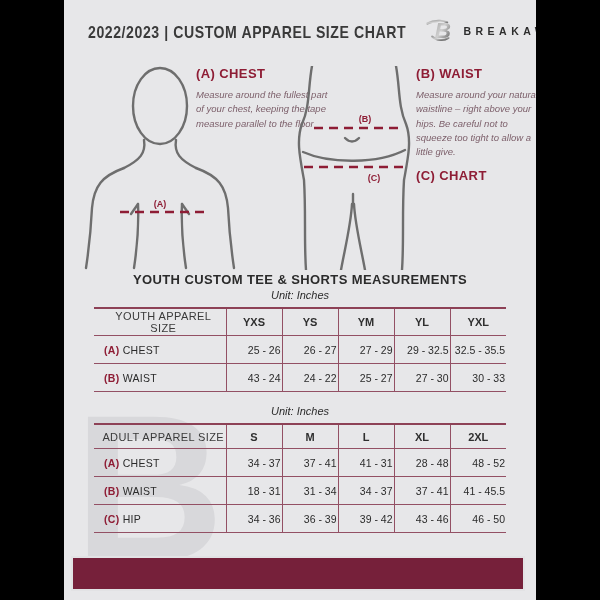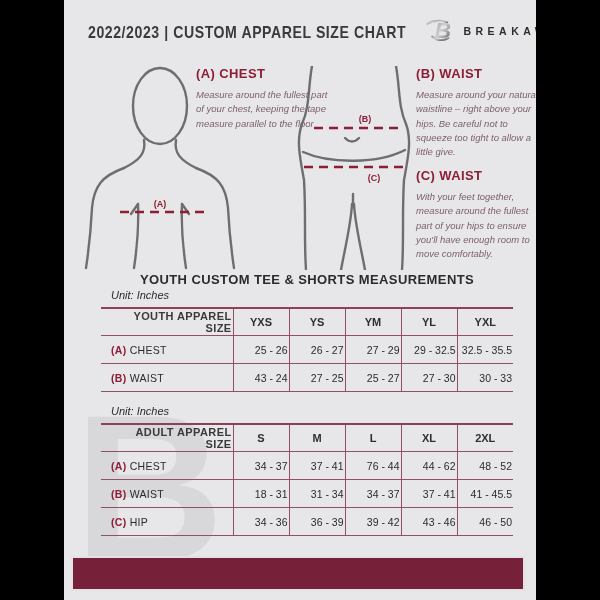--- a/index.html
+++ b/index.html
@@ -28,26 +28,26 @@
   .fig{position:absolute;}
   .fig-upper{left:18px;top:4px;}
   .fig-lower{left:232px;top:8px;}
   .sec{position:absolute;}
   .sec-a{left:132px;top:8px;width:142px;}
   .sec-b{left:352px;top:8px;width:122px;}
   .sec-c{left:352px;top:110px;width:122px;}
   .sec-h{font-size:13px;font-weight:bold;color:#8e1d35;letter-spacing:.4px;}
   .sec-p{margin-top:7px;font-size:9.5px;font-style:italic;color:#7c5f6a;line-height:1.5;}
   
-  .content{position:absolute;left:7px;top:272px;width:100%;z-index:2;}
+  .content{position:absolute;left:0;top:272px;width:100%;z-index:2;}
   .tbl-title{text-align:center;font-size:13px;font-weight:bold;color:#2b2b2b;letter-spacing:.4px;}
-  .tbl-unit{text-align:left;font-size:11px;font-style:italic;color:#2b2b2b;margin-top:2px;padding-left:40px;}
+  .tbl-unit{text-align:center;font-size:11px;font-style:italic;color:#2b2b2b;margin-top:2px;}
   table.st{border-collapse:collapse;margin:6px auto 0;width:412px;table-layout:fixed;}
   .st th{height:21px;font-size:11px;font-weight:bold;color:#2f2f2f;border-top:2px solid #8d4156;}
-  .st th.lab{text-align:right;padding-left:8px;font-weight:bold;color:#3a3a3a;letter-spacing:.4px;}
+  .st th.lab{text-align:center;padding-left:8px;font-weight:normal;color:#3a3a3a;letter-spacing:.4px;}
   .st td{height:25px;font-size:10.5px;color:#2b2b2b;text-align:right;}
   .st th+th,.st td+td{border-left:1.5px solid #935064;}
   .st td{border-top:1.5px solid #935064;}
   .st tbody tr:last-child td{border-bottom:1.5px solid #935064;}
   .st td.rowlab{text-align:left;padding-left:10px;letter-spacing:.3px;}
   .prefix{color:#8e1d35;font-weight:bold;}
   .adult-block{margin-top:13px;}
   
   .footer-bar{
     position:absolute;left:7px;top:556px;width:450px;height:31px;
@@ -130,22 +130,21 @@
         <text x="78" y="115" text-anchor="middle" font-size="9" font-weight="bold" fill="#8e1d35">(C)</text>
       </svg>
     </div>
 
     <div class="sec sec-b">
       <div class="sec-h">(B) WAIST</div>
       <div class="sec-p">Measure around your natural waistline – right above your hips. Be careful not to squeeze too tight to allow a little give.</div>
     </div>
 
     <div class="sec sec-c">
-      <div class="sec-h">(C) WAIST</div>
-      <div class="sec-p">With your feet together, measure around the fullest part of your hips to ensure you'll have enough room to move comfortably.</div>
+      <div class="sec-h">(C) CHART</div>
     </div>
   </div>
 
   <div class="content">
 
     <div class="youth-block">
       <div class="tbl-title">YOUTH CUSTOM TEE &amp; SHORTS MEASUREMENTS</div>
       <div class="tbl-unit">Unit: Inches</div>
       <table class="st">
         <colgroup>
@@ -171,21 +170,21 @@
             <td class="rowlab"><span class="prefix">(A)</span> <span>CHEST</span></td>
             <td>25 - 26</td>
             <td>26 - 27</td>
             <td>27 - 29</td>
             <td>29 - 32.5</td>
             <td>32.5 - 35.5</td>
           </tr>
           <tr>
             <td class="rowlab"><span class="prefix">(B)</span> <span>WAIST</span></td>
             <td>43 - 24</td>
-            <td>27 - 25</td>
+            <td>24 - 22</td>
             <td>25 - 27</td>
             <td>27 - 30</td>
             <td>30 - 33</td>
           </tr>
         </tbody>
       </table>
     </div>
 
     <div class="adult-block">
       <div class="tbl-unit">Unit: Inches</div>
@@ -206,22 +205,22 @@
             <th>L</th>
             <th>XL</th>
             <th>2XL</th>
           </tr>
         </thead>
         <tbody>
           <tr>
             <td class="rowlab"><span class="prefix">(A)</span> <span>CHEST</span></td>
             <td>34 - 37</td>
             <td>37 - 41</td>
-            <td>76 - 44</td>
-            <td>44 - 62</td>
+            <td>41 - 31</td>
+            <td>28 - 48</td>
             <td>48 - 52</td>
           </tr>
           <tr>
             <td class="rowlab"><span class="prefix">(B)</span> <span>WAIST</span></td>
             <td>18 - 31</td>
             <td>31 - 34</td>
             <td>34 - 37</td>
             <td>37 - 41</td>
             <td>41 - 45.5</td>
           </tr>

